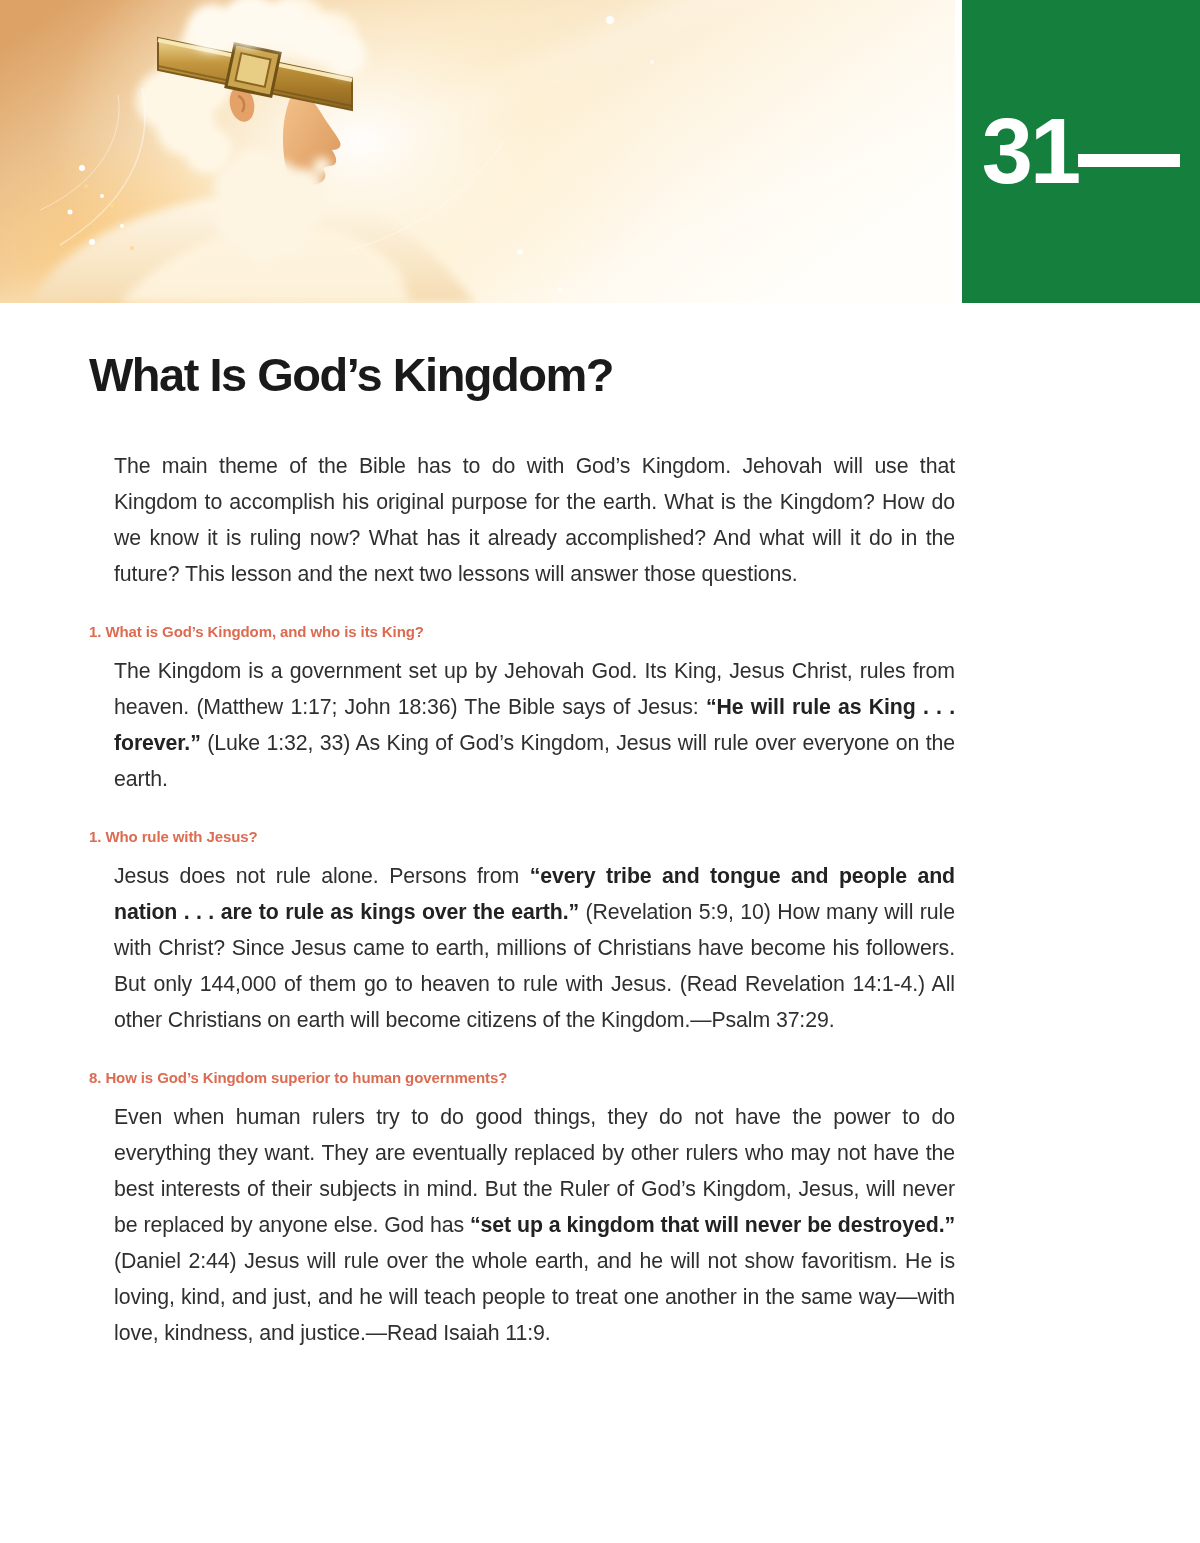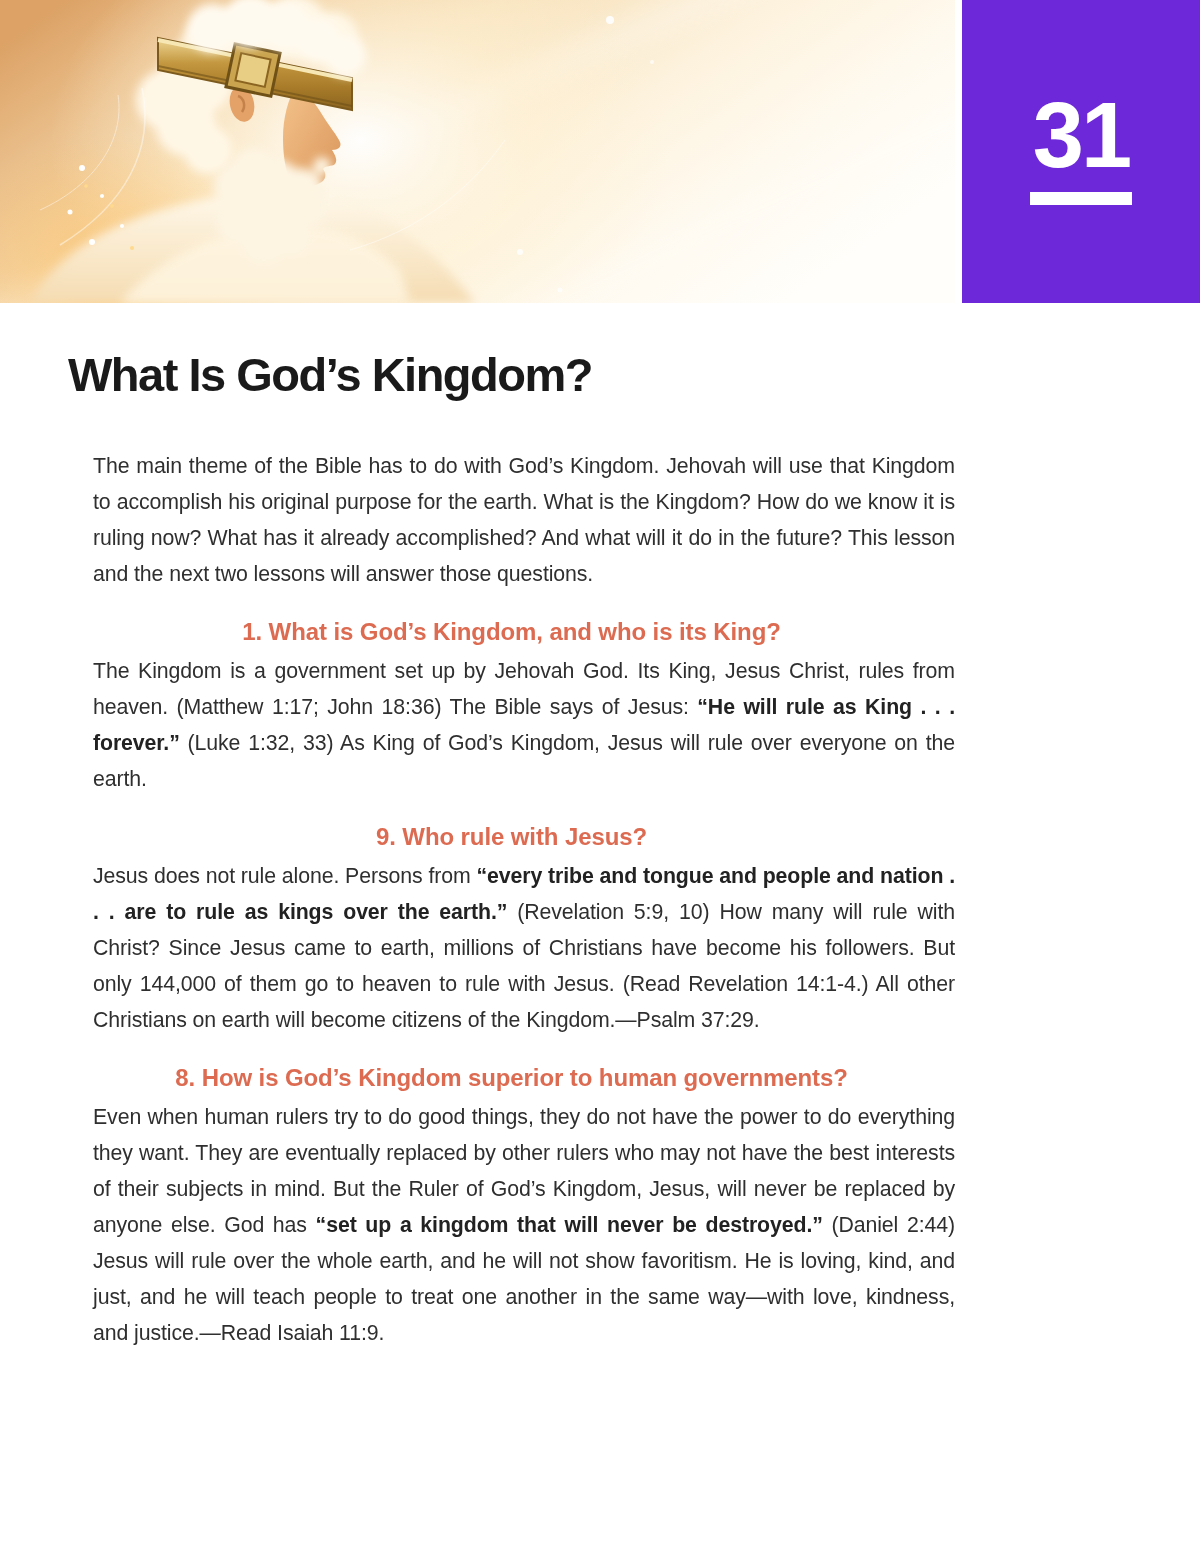--- a/index.html
+++ b/index.html
@@ -9,47 +9,47 @@
     -webkit-font-smoothing:antialiased;
   }
   .page{position:relative;width:1200px;height:1543px;overflow:hidden;background:#fff;}
 
   
   .banner{position:relative;width:1200px;height:303px;background:#fff;}
   .hero{position:absolute;left:0;top:0;width:955px;height:303px;overflow:hidden;}
   .hero svg{display:block;}
   .badge{
     position:absolute;left:962px;top:0;width:238px;height:303px;
-    background:#6d28d9;display:flex;flex-direction:column;
+    background:#15803d;display:flex;flex-direction:row;
     align-items:center;justify-content:center;
   }
   .lesson-number{
     font-size:92px;font-weight:700;color:#ffffff;line-height:0.82;
     letter-spacing:-3px;
   }
   .lesson-underline{width:102px;height:13px;background:#ffffff;margin-top:18px;}
 
   
-  main{padding:0 245px 0 68px;}
+  main{padding:0 245px 0 89px;}
   h1.title{
     margin:45px 0 0 0;
     font-size:47px;line-height:1.15;font-weight:700;
     letter-spacing:-1.5px;color:#1a1a1a;
   }
   .para{
     margin:0 0 0 25px;
     font-size:21.3px;line-height:36px;color:#2f2f2f;
     text-align:justify;letter-spacing:-0.1px;
     hyphens:auto;-webkit-hyphens:auto;
   }
   .intro{margin-top:46px;}
   h2.question{
     margin:27px 0 9px 0;
-    font-size:24px;line-height:25px;font-weight:700;
-    color:#dc6b51;letter-spacing:-0.1px;text-align:center;
+    font-size:15px;line-height:25px;font-weight:700;
+    color:#dc6b51;letter-spacing:-0.1px;
   }
   .para .b{font-weight:700;color:#222;}
 </style>
 </head>
 <body>
 
 <div class="page">
 
   <header class="banner">
     <div class="hero">
@@ -190,21 +190,21 @@
     <h1 class="title">What Is God’s Kingdom?</h1>
 
     <p class="para intro">The main theme of the Bible has to do with God’s Kingdom. Jehovah will use that Kingdom to accomplish his original purpose for the earth. What is the Kingdom? How do we know it is ruling now? What has it already accomplished? And what will it do in the future? This lesson and the next two lessons will answer those questions.</p>
 
     <section>
       <h2 class="question">1. What is God’s Kingdom, and who is its King?</h2>
       <p class="para"><span>The Kingdom is a government set up by Jehovah God. Its King, Jesus Christ, rules from heaven. (Matthew 1:17; John 18:36) The Bible says of Jesus: </span><span class="b">“He will rule as King . . . forever.”</span><span> (Luke 1:32, 33) As King of God’s Kingdom, Jesus will rule over everyone on the earth.</span></p>
     </section>
 
     <section>
-      <h2 class="question">9. Who rule with Jesus?</h2>
+      <h2 class="question">1. Who rule with Jesus?</h2>
       <p class="para"><span>Jesus does not rule alone. Persons from </span><span class="b">“every tribe and tongue and people and nation . . . are to rule as kings over the earth.”</span><span> (Revelation 5:9, 10) How many will rule with Christ? Since Jesus came to earth, millions of Christians have become his followers. But only 144,000 of them go to heaven to rule with Jesus. (Read Revelation 14:1-4.) All other Christians on earth will become citizens of the Kingdom.—Psalm 37:29.</span></p>
     </section>
 
     <section>
       <h2 class="question">8. How is God’s Kingdom superior to human governments?</h2>
       <p class="para"><span>Even when human rulers try to do good things, they do not have the power to do everything they want. They are eventually replaced by other rulers who may not have the best interests of their subjects in mind. But the Ruler of God’s Kingdom, Jesus, will never be replaced by anyone else. God has </span><span class="b">“set up a kingdom that will never be destroyed.”</span><span> (Daniel 2:44) Jesus will rule over the whole earth, and he will not show favoritism. He is loving, kind, and just, and he will teach people to treat one another in the same way—with love, kindness, and justice.—Read Isaiah 11:9.</span></p>
     </section>
   </main>
 
 </div>

